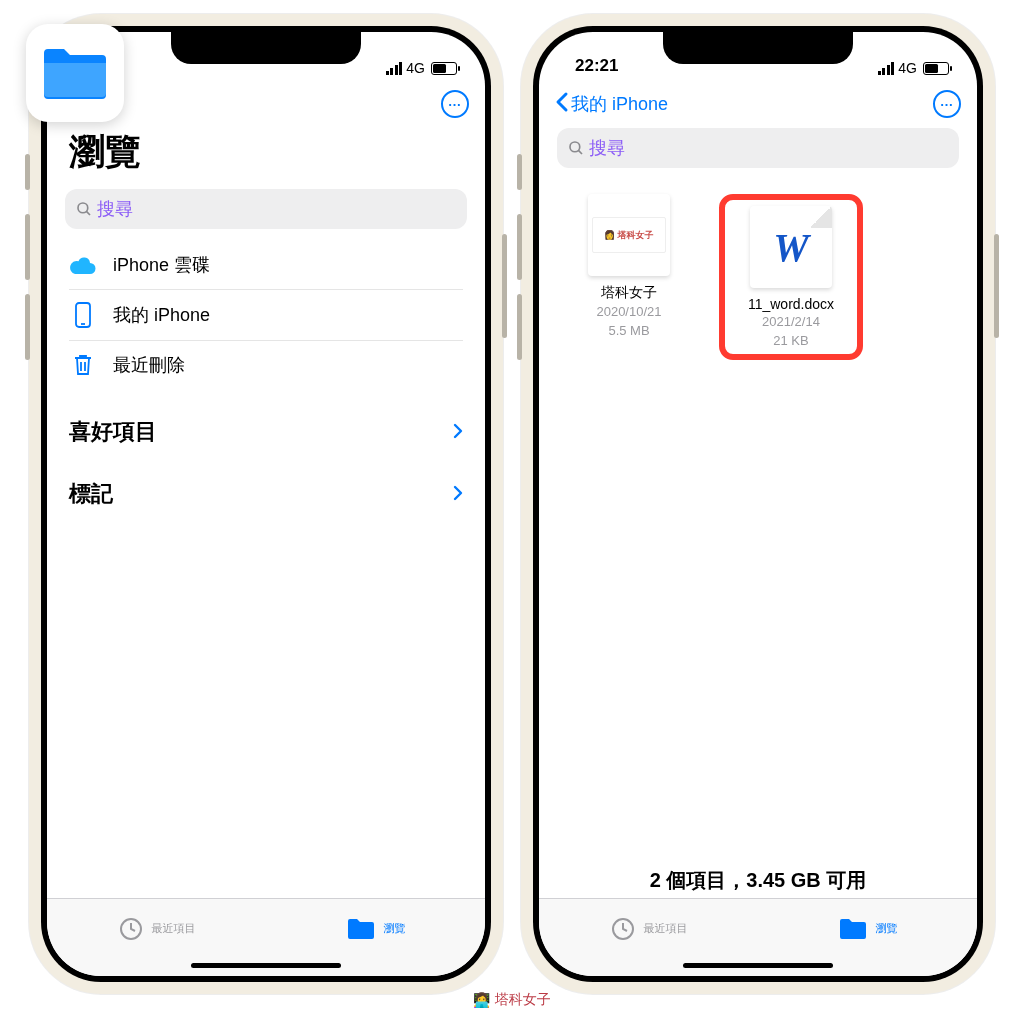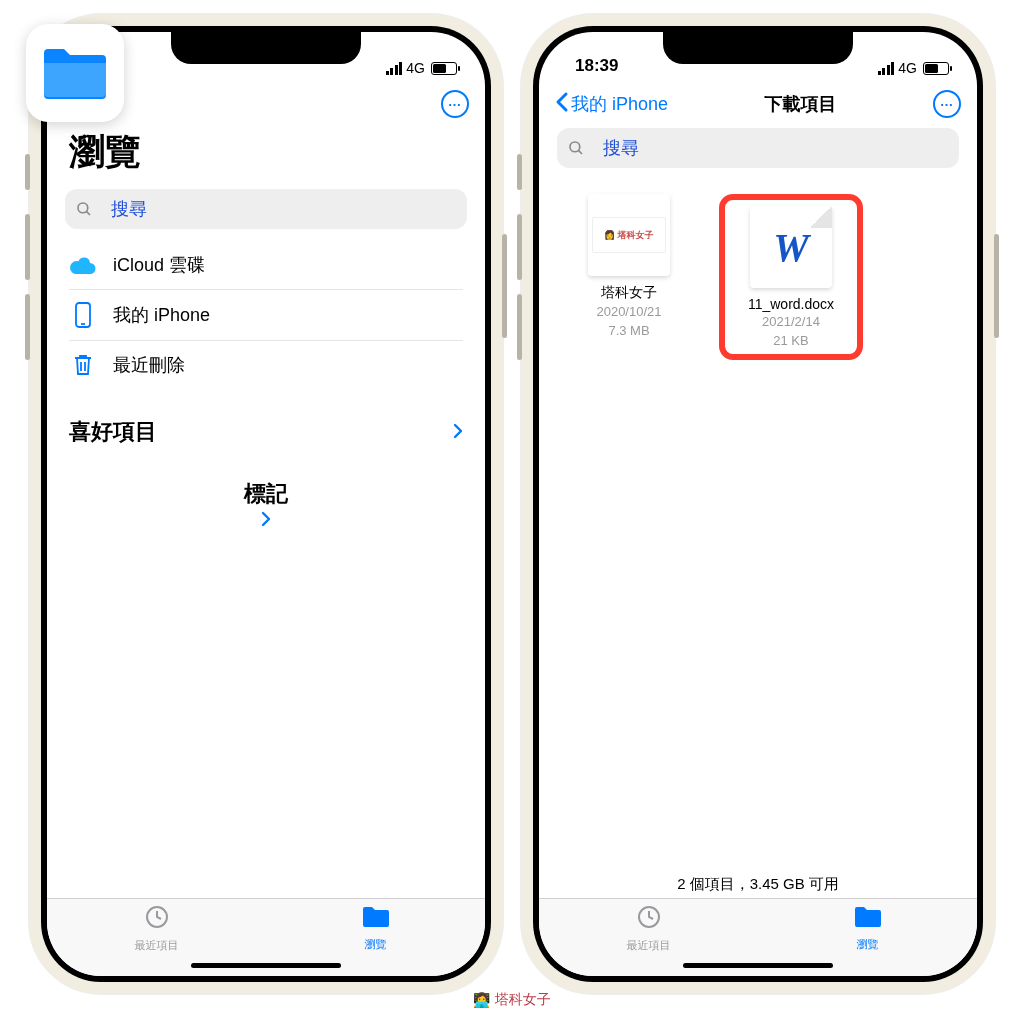--- a/index.html
+++ b/index.html
@@ -93,21 +93,21 @@
   .nav-title-small{font-size:18px;font-weight:600;text-align:center;flex:1;}
   .nav-more{
     width:28px;height:28px;border:2px solid #007aff;border-radius:50%;
     color:#007aff;display:flex;align-items:center;justify-content:center;font-weight:700;letter-spacing:1px;
     font-size:13px;
   }
 
   .large-title{font-size:36px;font-weight:700;padding:6px 22px 8px;}
   .search-box{
     margin:4px 18px 12px;background:#eeeeef;border-radius:12px;height:40px;
-    display:flex;align-items:center;padding:0 10px;color:#1d4ed8;font-size:18px;gap:18px;
+    display:flex;align-items:center;padding:0 10px;color:#8b5cf6;font-size:18px;gap:4px;
   }
   .search-box svg{flex-shrink:0;}
 
   .section-header{
     display:flex;justify-content:space-between;align-items:center;
     padding:10px 22px 4px;font-size:22px;font-weight:700;
   }
   .chev-down{color:#007aff;font-size:18px;}
   .chev-right{color:#007aff;font-size:20px;font-weight:400;}
 
@@ -140,28 +140,28 @@
     background:linear-gradient(135deg,transparent 50%,#e5e5e5 50%);
   }
   .word-w{font-family:Georgia,'Times New Roman',serif;font-style:italic;font-weight:700;font-size:40px;color:#1456c8;}
   .file-name{font-size:14px;white-space:nowrap;overflow:hidden;text-overflow:ellipsis;}
   .file-meta{font-size:13px;color:#9a9a9e;line-height:1.3;margin-top:2px;}
   .highlight-box{
     border:6px solid #ff3b30;border-radius:14px;padding:6px 6px 4px;
   }
   
   .footer-status{
-    text-align:center;font-size:15px;font-weight:400;color:#000;padding:10px 0 4px;
+    text-align:center;font-size:20px;font-weight:700;color:#000;padding:10px 0 4px;
   }
 
   .tab-bar{
     height:78px;border-top:1px solid #d0d0d4;background:#f8f8f8;
     display:flex;padding-bottom:18px;
   }
-  .tab{flex:1;display:flex;flex-direction:column;align-items:center;justify-content:center;font-size:11px;gap:8px;}
+  .tab{flex:1;display:flex;align-items:center;justify-content:center;font-size:11px;gap:8px;}
   .tab.inactive{color:#9a9a9e;}
   .tab.active{color:#007aff;}
   .home-indicator{
     position:absolute;bottom:8px;left:50%;transform:translateX(-50%);
     width:150px;height:5px;background:#000;border-radius:3px;
   }
 
   
   .app-icon{
     position:absolute;top:24px;left:26px;width:98px;height:98px;background:#fff;
@@ -220,21 +220,21 @@
         <span>搜尋</span>
       </div>
 
       <div class="list">
         <div class="list-row">
           <span class="icon-box">
             <svg width="26" height="18" viewBox="0 0 26 18">
                   <path fill="#20b5ff" d="M20 7a6 6 0 00-11.5-1.8A5 5 0 005 18h15a5.5 5.5 0 000-11z"></path>
                 </svg>
           </span>
-          <span>iCloud 雲碟</span>
+          <span>iPhone 雲碟</span>
         </div>
         <div class="list-row">
           <span class="icon-box">
             <svg width="18" height="26" viewBox="0 0 18 26" fill="none" stroke="#007aff" stroke-width="1.8">
                   <rect x="2" y="1" width="14" height="24" rx="3"></rect>
                   <line x1="7" y1="22" x2="11" y2="22"></line>
                 </svg>
           </span>
           <span>我的 iPhone</span>
         </div>
@@ -250,21 +250,21 @@
 
       <div class="section-header" style="margin-top:18px;">
         <span>喜好項目</span>
         <span class="chev-right">
           <svg width="10" height="16" viewBox="0 0 10 16" fill="none" stroke="#007aff" stroke-width="2.4" stroke-linecap="round" stroke-linejoin="round">
                 <polyline points="2,2 8,8 2,14"></polyline>
               </svg>
         </span>
       </div>
 
-      <div class="section-header" style="margin-top:18px;flex-direction:column;">
+      <div class="section-header" style="margin-top:18px;">
         <span>標記</span>
         <span class="chev-right">
           <svg width="10" height="16" viewBox="0 0 10 16" fill="none" stroke="#007aff" stroke-width="2.4" stroke-linecap="round" stroke-linejoin="round">
                 <polyline points="2,2 8,8 2,14"></polyline>
               </svg>
         </span>
       </div>
 
       <div class="content-fill"></div>
 
@@ -291,21 +291,21 @@
   <div class="phone">
     <span class="btn-l1"></span>
       <span class="btn-l2"></span>
       <span class="btn-l3"></span>
       <span class="btn-r1"></span>
     <div class="phone-inner">
         <div class="screen">
       <div class="notch"></div>
 
       <div class="status-bar">
-        <span>18:39</span>
+        <span>22:21</span>
         <span class="status-right">
           <span class="signal">
                 <i></i>
                 <i></i>
                 <i></i>
                 <i></i>
               </span>
           <span>4G</span>
           <span class="battery">
                 <span class="fill"></span>
@@ -315,21 +315,20 @@
 
       <div class="nav-bar">
         <span class="nav-back">
           <span class="chev">
             <svg width="14" height="22" viewBox="0 0 14 22" fill="none" stroke="#007aff" stroke-width="3" stroke-linecap="round" stroke-linejoin="round">
                   <polyline points="11,3 3,11 11,19"></polyline>
                 </svg>
           </span>
           <span>我的 iPhone</span>
         </span>
-        <span class="nav-title-small">下載項目</span>
         <span class="nav-more">⋯</span>
       </div>
 
       <div class="search-box" style="margin-top:6px;">
         <svg width="18" height="18" viewBox="0 0 24 24" fill="none" stroke="#8a8a8e" stroke-width="2.2">
               <circle cx="10.5" cy="10.5" r="6.5"></circle>
               <line x1="20" y1="20" x2="15.2" y2="15.2"></line>
             </svg>
         <span>搜尋</span>
       </div>
@@ -337,21 +336,21 @@
       <div class="file-grid">
         <div class="file-item">
           <div class="file-thumb image">
             <div class="inner-img">
                   <span style="margin-right:2px;">👩</span>
                   <span>塔科女子</span>
                 </div>
           </div>
           <div class="file-name">塔科女子</div>
           <div class="file-meta">2020/10/21</div>
-          <div class="file-meta">7.3 MB</div>
+          <div class="file-meta">5.5 MB</div>
         </div>
 
         <div class="highlight-box">
           <div class="file-item">
             <div class="file-thumb">
               <span class="dogear"></span>
               <span class="word-w">W</span>
             </div>
             <div class="file-name">11_word.docx</div>
             <div class="file-meta">2021/2/14</div>

